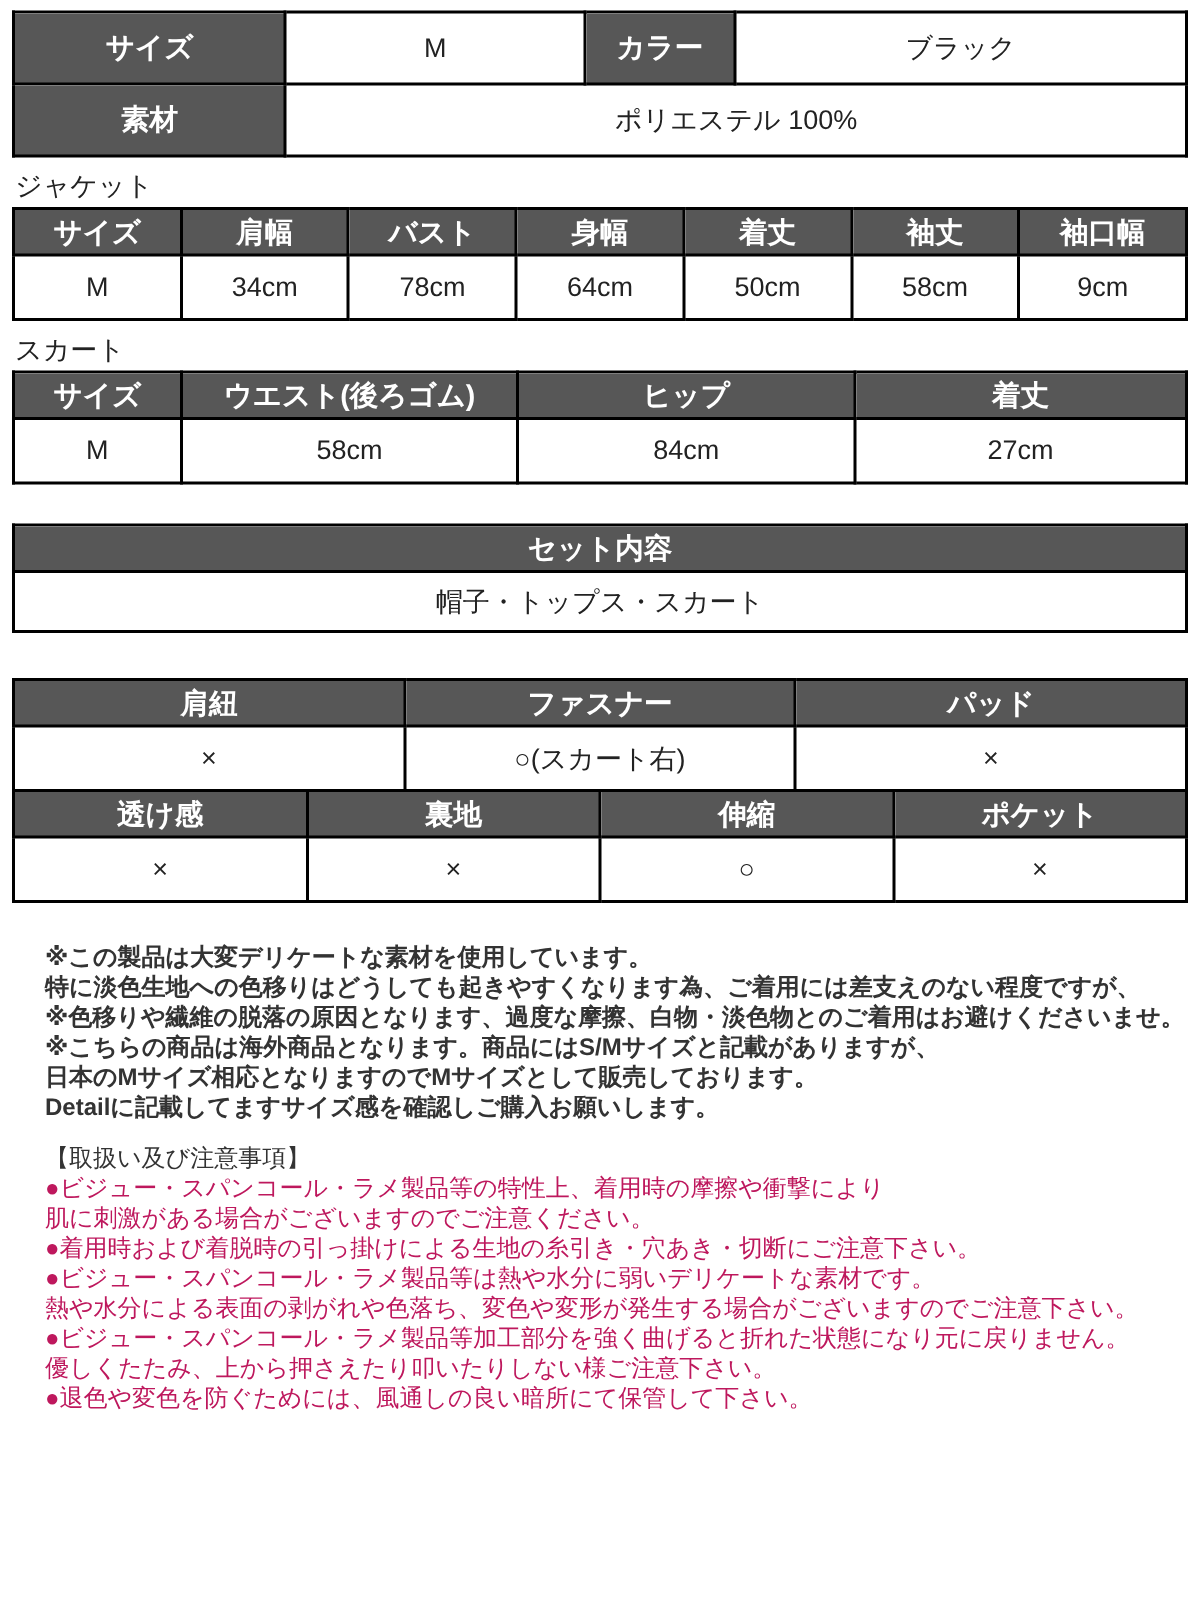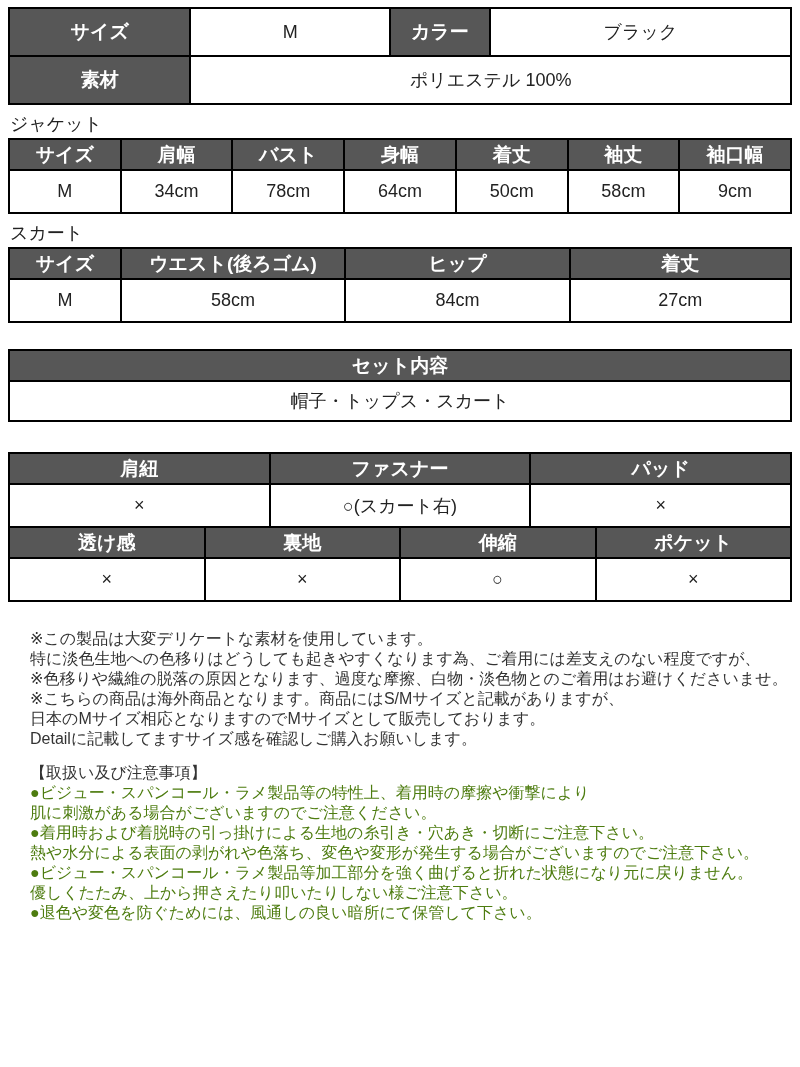--- a/index.html
+++ b/index.html
@@ -16,24 +16,24 @@
   .hrow th { height:31px; }
   .vrow td { height:43px; }
   .sym { font-size:20px; }
 
   .section-label { font-size:18px; color:#222; padding:8px 0 3px 2px; line-height:22px; }
 
   .set-tbl { margin-top:26px; }
   .feat-a  { margin-top:30px;padding-left:20px; }
   .feat-b  { margin-top:-2px; }
 
-  .textblock { margin:27px 0 0 22px; font-size:16px; line-height:20px; color:#333; }
+  .textblock { margin:27px 0 0 22px; font-size:16px; line-height:20px; color:#333;font-weight:bold; }
   .textblock div { white-space:nowrap; }
   .care-heading { margin:14px 0 0 22px; font-size:16px; line-height:20px; color:#333; }
-  .careblock { margin:0 0 0 22px; font-size:16px; line-height:20px; color:#4d7c0f; }
+  .careblock { margin:0 0 0 22px; font-size:16px; line-height:20px; color:#be185d; }
 </style>
 </head>
 <body>
 
 <div class="page">
 
   <table class="tbl spec">
     <colgroup>
         <col style="width:23.2%">
         <col style="width:25.5%">
@@ -152,19 +152,20 @@
     <div>※こちらの商品は海外商品となります。商品にはS/Mサイズと記載がありますが、</div>
     <div>日本のMサイズ相応となりますのでMサイズとして販売しております。</div>
     <div>Detailに記載してますサイズ感を確認しご購入お願いします。</div>
   </div>
 
   <div class="care-heading">【取扱い及び注意事項】</div>
   <div class="careblock">
     <div>●ビジュー・スパンコール・ラメ製品等の特性上、着用時の摩擦や衝撃により</div>
     <div>肌に刺激がある場合がございますのでご注意ください。</div>
     <div>●着用時および着脱時の引っ掛けによる生地の糸引き・穴あき・切断にご注意下さい。</div>
+    <div>●ビジュー・スパンコール・ラメ製品等は熱や水分に弱いデリケートな素材です。</div>
     <div>熱や水分による表面の剥がれや色落ち、変色や変形が発生する場合がございますのでご注意下さい。</div>
     <div>●ビジュー・スパンコール・ラメ製品等加工部分を強く曲げると折れた状態になり元に戻りません。</div>
     <div>優しくたたみ、上から押さえたり叩いたりしない様ご注意下さい。</div>
     <div>●退色や変色を防ぐためには、風通しの良い暗所にて保管して下さい。</div>
   </div>
 
 </div>
 
 </body></html>

